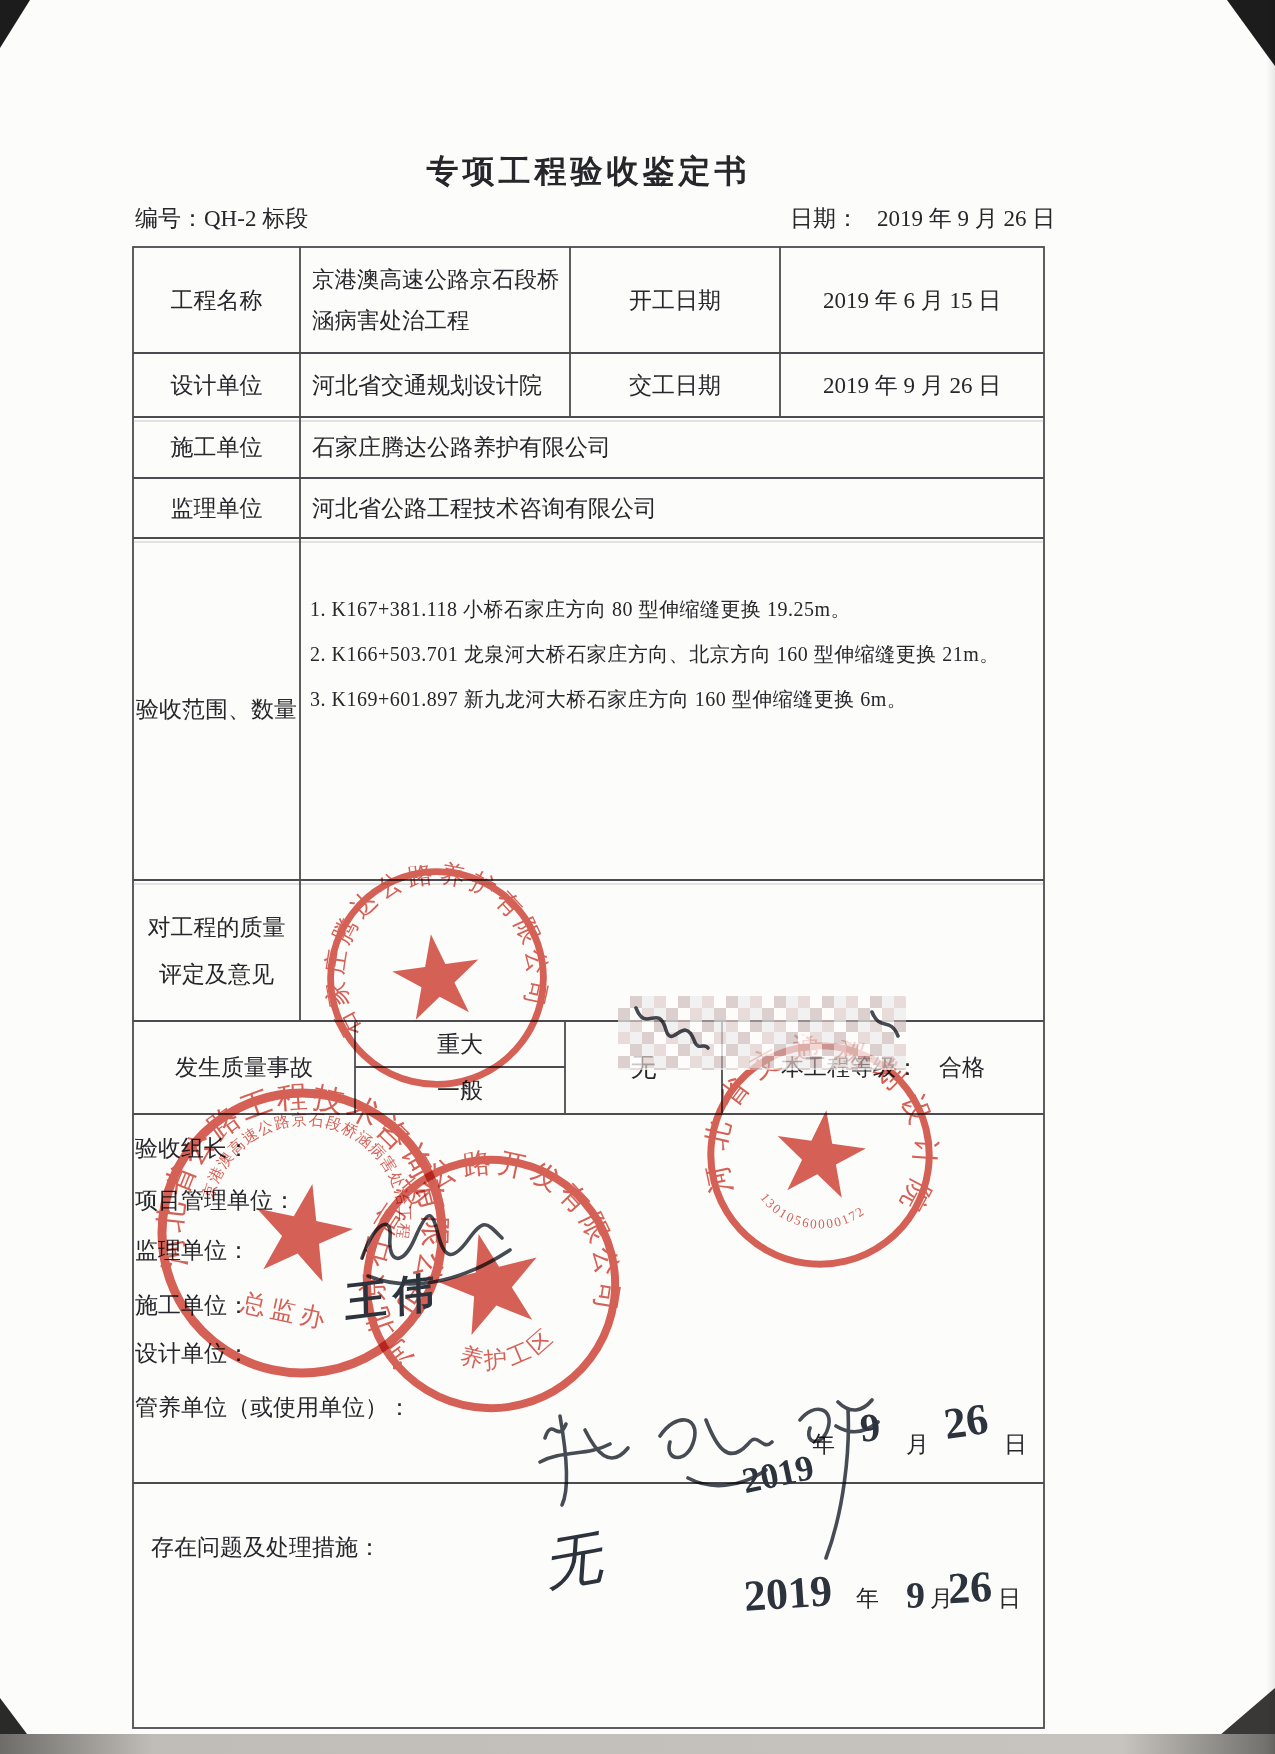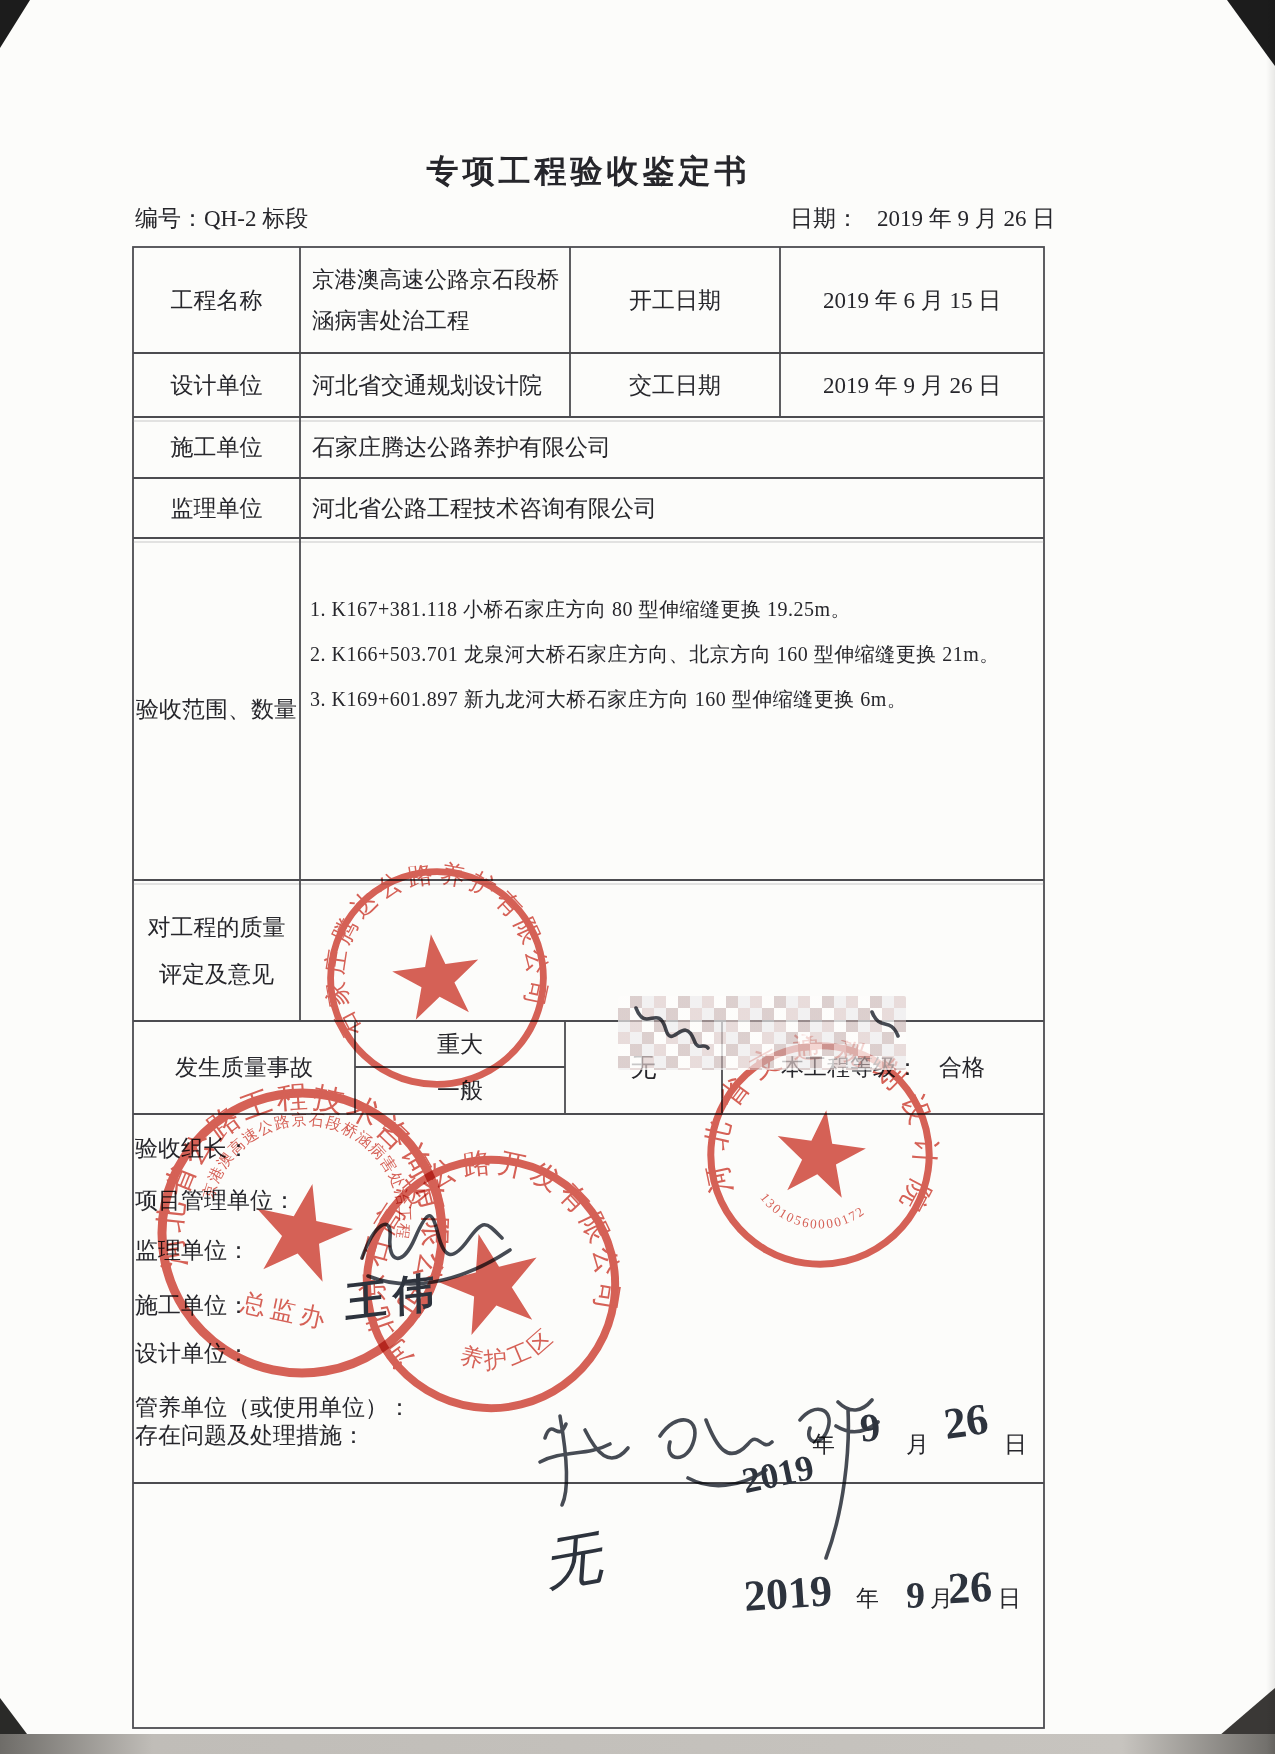--- a/index.html
+++ b/index.html
@@ -106,21 +106,21 @@
   <div class="cell" style="left:135px;top:1185px;height:30px;">项目管理单位：</div>
   <div class="cell" style="left:135px;top:1235px;height:30px;">监理单位：</div>
   <div class="cell" style="left:135px;top:1290px;height:30px;">施工单位：</div>
   <div class="cell" style="left:135px;top:1338px;height:30px;">设计单位：</div>
   <div class="cell" style="left:135px;top:1392px;height:30px;">管养单位（或使用单位）：</div>
 
   <div class="cell" style="left:812px;top:1430px;height:28px;">年</div>
   <div class="cell" style="left:906px;top:1430px;height:28px;">月</div>
   <div class="cell" style="left:1004px;top:1430px;height:28px;">日</div>
 
-  <div class="cell" style="left:135px;top:1420px;height:30px;">存在问题及处理措施：</div>
+  <div class="cell" style="left:135px;top:1532px;height:30px;padding-left:16px;">存在问题及处理措施：</div>
   <div class="cell" style="left:856px;top:1584px;height:28px;">年</div>
   <div class="cell" style="left:930px;top:1584px;height:28px;">月</div>
   <div class="cell" style="left:998px;top:1584px;height:28px;">日</div>
 
   <svg class="stamp" style="left:323px;top:864px;transform:rotate(-8deg);" width="228" height="228" viewBox="0 0 300 300">
     <defs>
         <path id="arc-a" d="M 45,208 A 122,122 0 1 1 255,208"></path>
       </defs>
     <circle class="sring" cx="150" cy="150" r="140"></circle>
     <path class="sfill" d="M150,92 L163.5,133.4 L207.1,133.5 L171.9,159.1 L185.3,200.5 L150,175 L114.7,200.5 L128.1,159.1 L92.9,133.5 L136.5,133.4 Z"></path>

